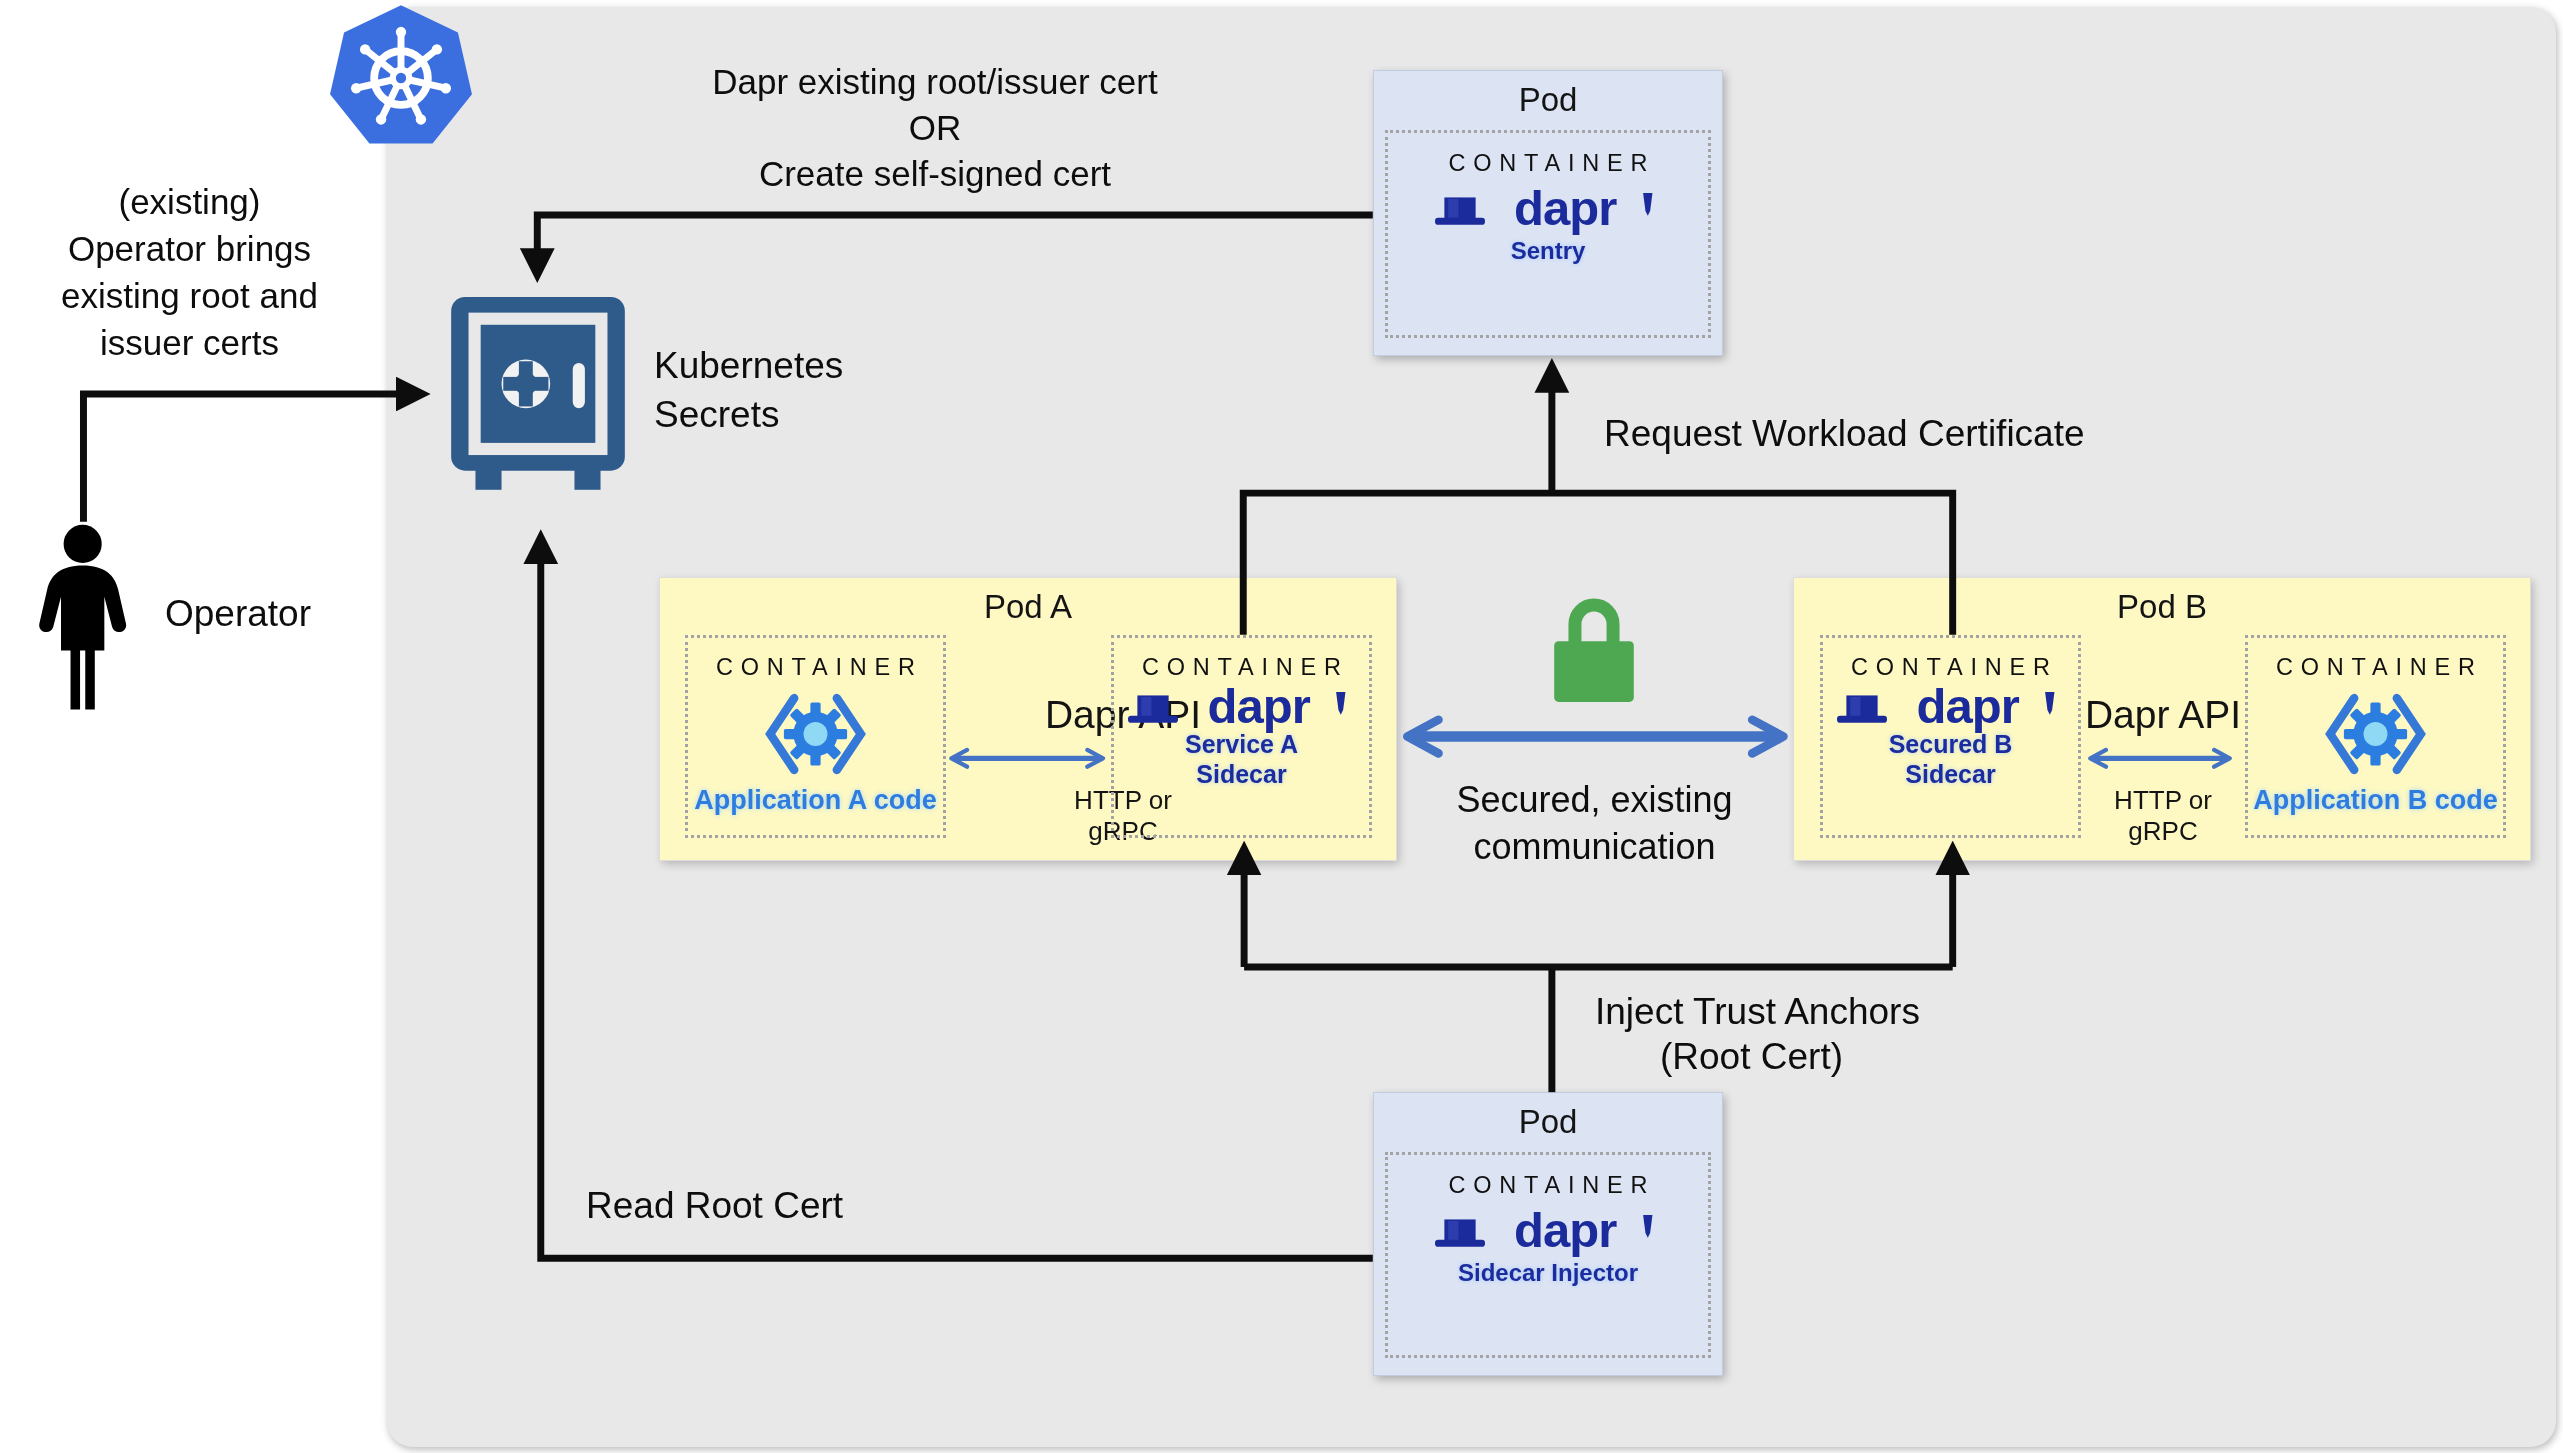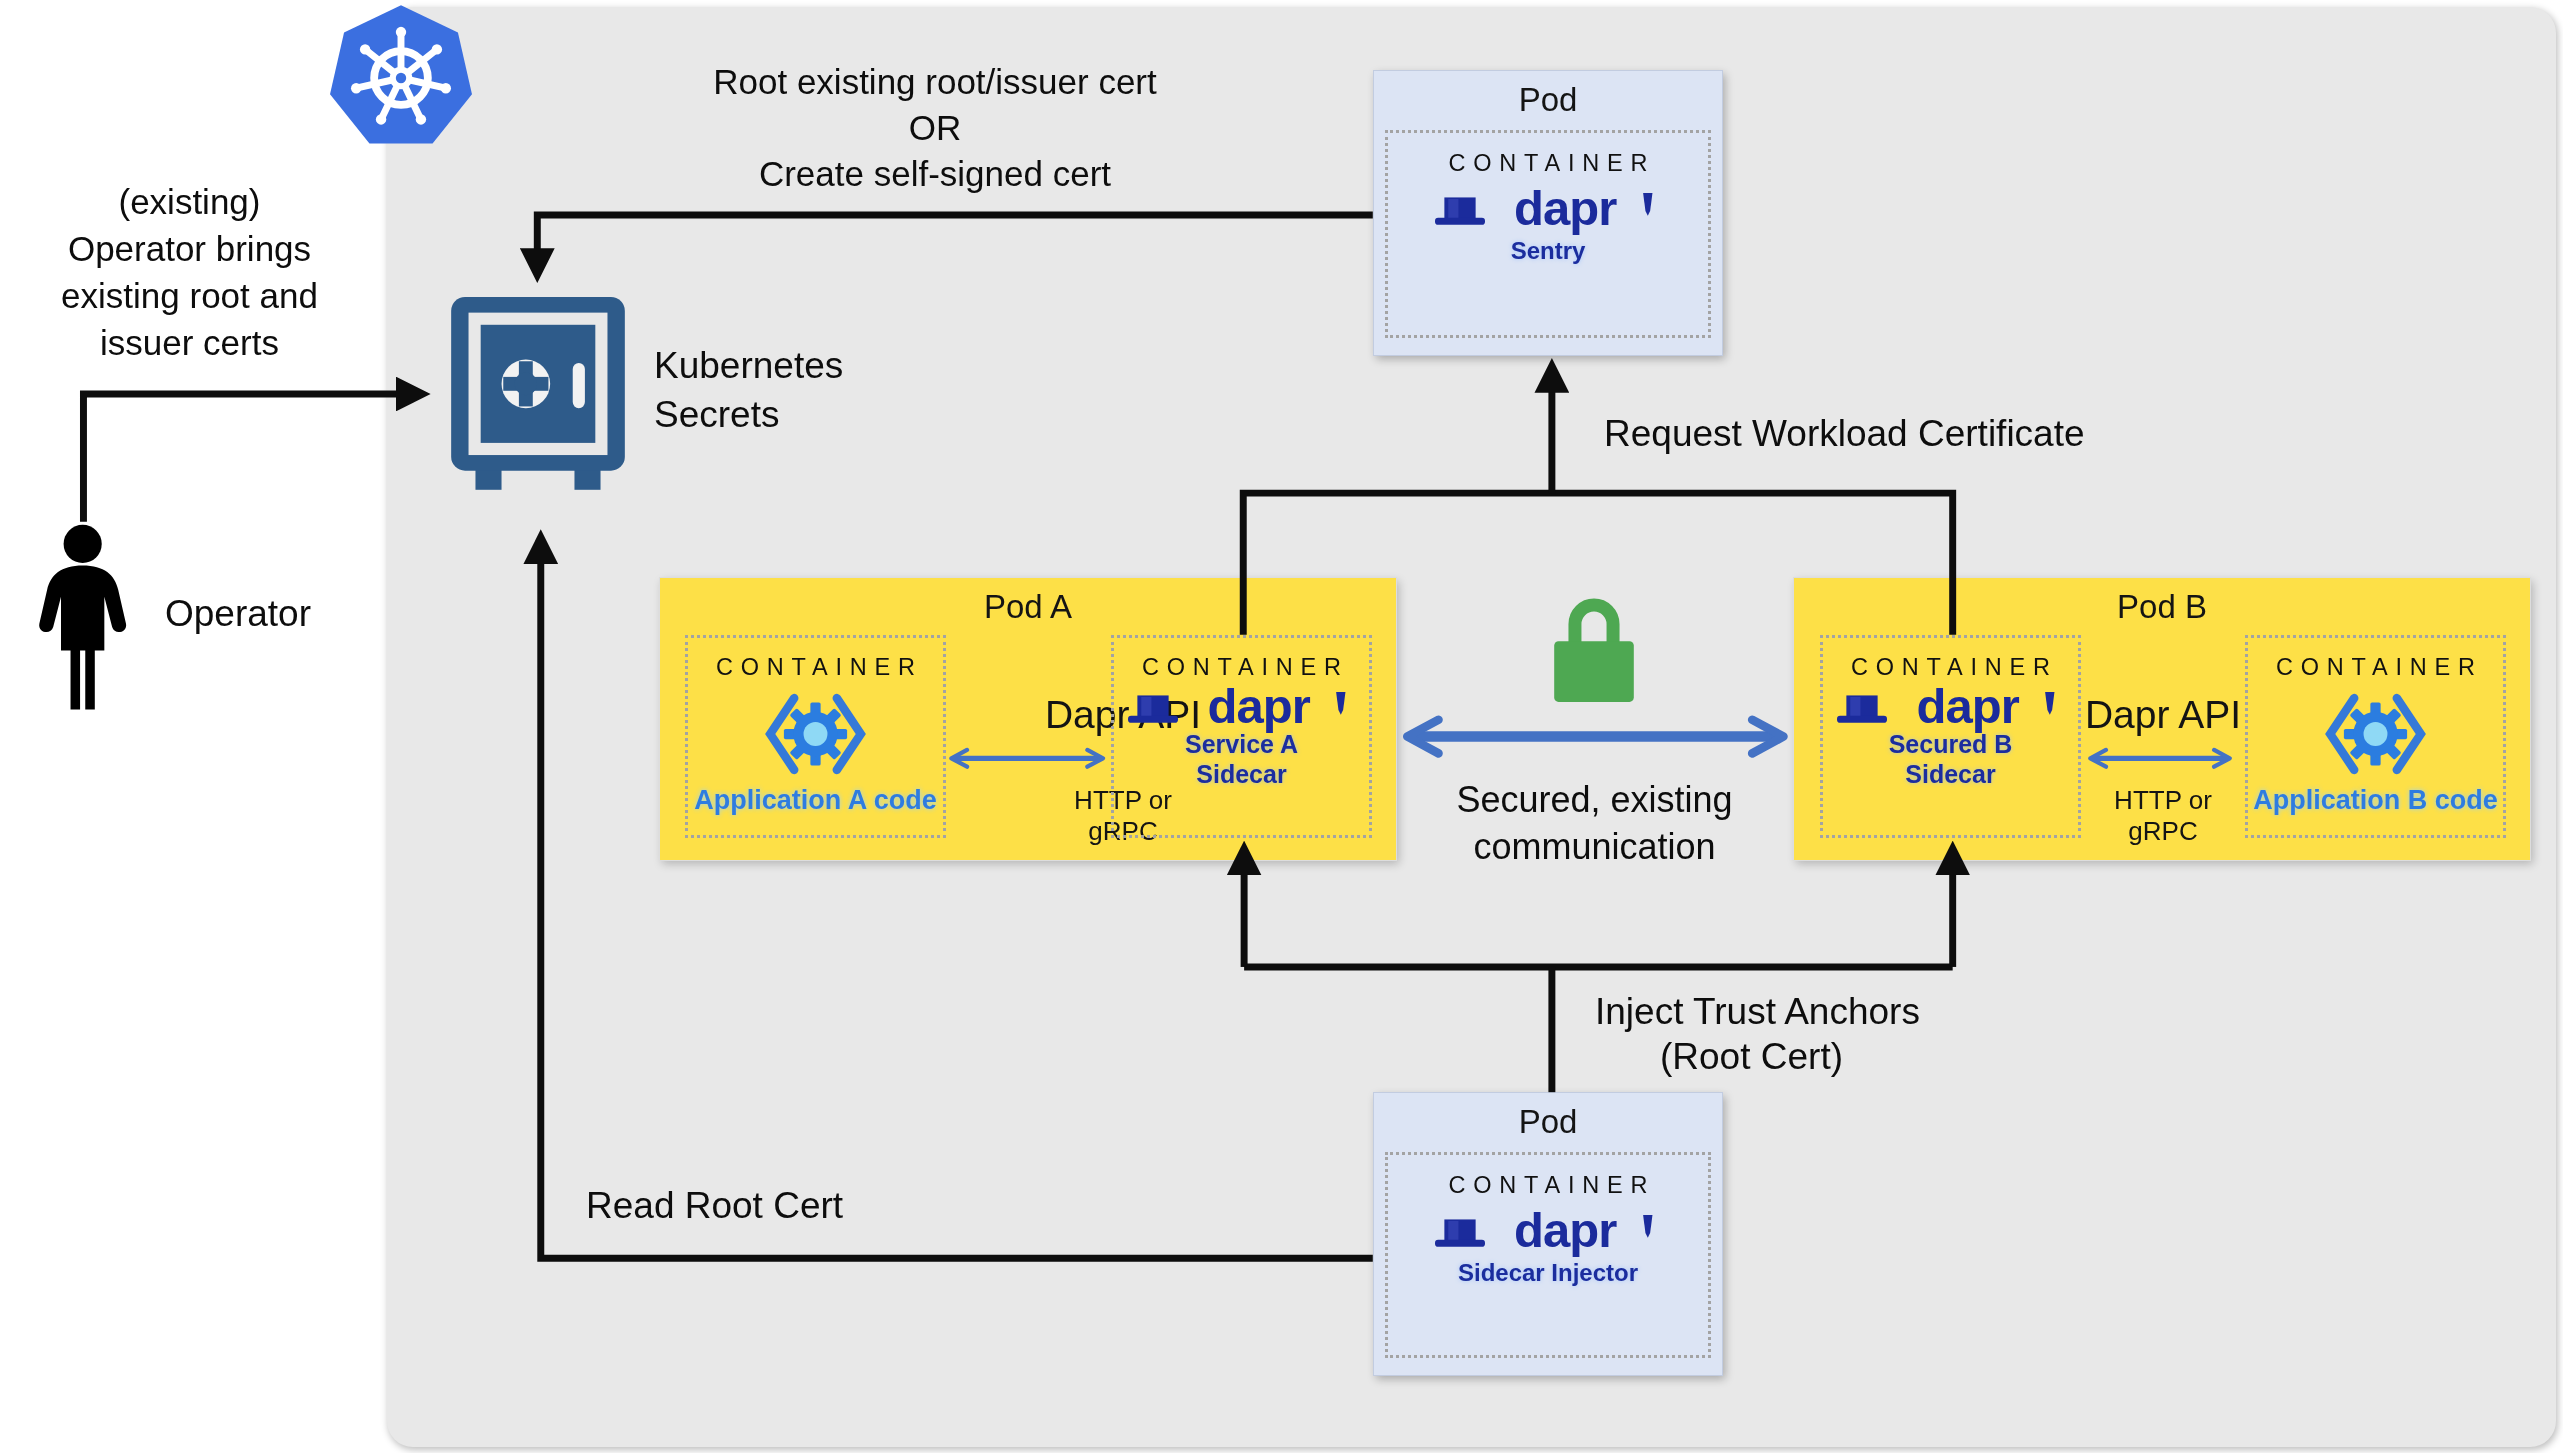--- a/index.html
+++ b/index.html
@@ -6,21 +6,21 @@
   .canvas{position:relative;width:2563px;height:1454px;background:#ffffff;overflow:hidden;
           font-family:"Liberation Sans",sans-serif;color:#0d0d0d;}
   .panel{position:absolute;left:387px;top:7px;width:2169px;height:1440px;background:#e8e8e8;
          border-radius:26px;box-shadow:1.7px 2.6px 7px rgba(0,0,0,.25);}
   .abs{position:absolute;}
   .note{position:absolute;color:#0d0d0d;font-size:35px;line-height:47px;}
   .c{text-align:center;}
   
   .pod{position:absolute;box-sizing:border-box;}
   .pod-blue{background:#dce4f4;border:0.9px solid #c2cce0;box-shadow:2.6px 3.5px 8.7px rgba(0,0,0,.28);}
-  .pod-white{background:#fde047;border:0.9px solid #dddddd;box-shadow:2.6px 3.5px 8.7px rgba(0,0,0,.22);}
+  .pod-white{background:#fef9c3;border:0.9px solid #dddddd;box-shadow:2.6px 3.5px 8.7px rgba(0,0,0,.22);}
   .pod-title{position:absolute;left:0;right:0;top:10.4px;text-align:center;font-size:33px;color:#141414;}
   .cbox{position:absolute;box-sizing:border-box;border:3.5px dotted #a3a3a3;
         display:flex;flex-direction:column;align-items:center;}
   .clabel{font-size:23.5px;letter-spacing:7.8px;color:#111;padding-left:7.8px;white-space:nowrap;}
   
   .dapr-logo{position:relative;display:flex;flex-direction:row;align-items:center;gap:17px;}
   .dapr-hat{width:50px;height:29px;margin-bottom:-6px;transform:translateX(-12px);}
   .dapr-word{font-size:49px;font-weight:bold;color:#1b2b9c;line-height:45px;letter-spacing:-0.9px;}
   .dapr-tie{width:15.6px;height:25px;margin-top:-5.2px;transform:translateX(6px);}
   .sc-name{font-size:25px;font-weight:bold;color:#1b2d9e;line-height:30px;
@@ -91,21 +91,21 @@
     <rect x="61" y="92" width="52" height="16" fill="#2e5b8a"></rect>
     <circle cx="87" cy="100" r="13" fill="#2e5b8a"></circle>
     <rect x="141" y="76" width="14" height="52" rx="7" fill="#f2f2f2"></rect>
   </svg>
   <div class="note txt" style="left:654px;top:341px;font-size:37px;line-height:49px;">
     <div>Kubernetes</div>
     <div>Secrets</div>
   </div>
 
   <div class="note c txt" style="left:687px;top:59px;width:496px;line-height:46px;">
-    <div>Root existing root/issuer cert</div>
+    <div>Dapr existing root/issuer cert</div>
     <div>OR</div>
     <div>Create self-signed cert</div>
   </div>
 
   <div class="pod pod-blue boxes" style="left:1373px;top:70px;width:350px;height:286px;">
     <div class="pod-title">Pod</div>
     <div class="cbox" style="left:11.3px;right:11.3px;top:59px;bottom:17.4px;padding-top:17.4px;">
       <div class="clabel">CONTAINER</div>
       <div class="dapr-logo" style="margin-top:8.7px;">
         <svg class="dapr-hat" viewBox="0 0 64 36">

